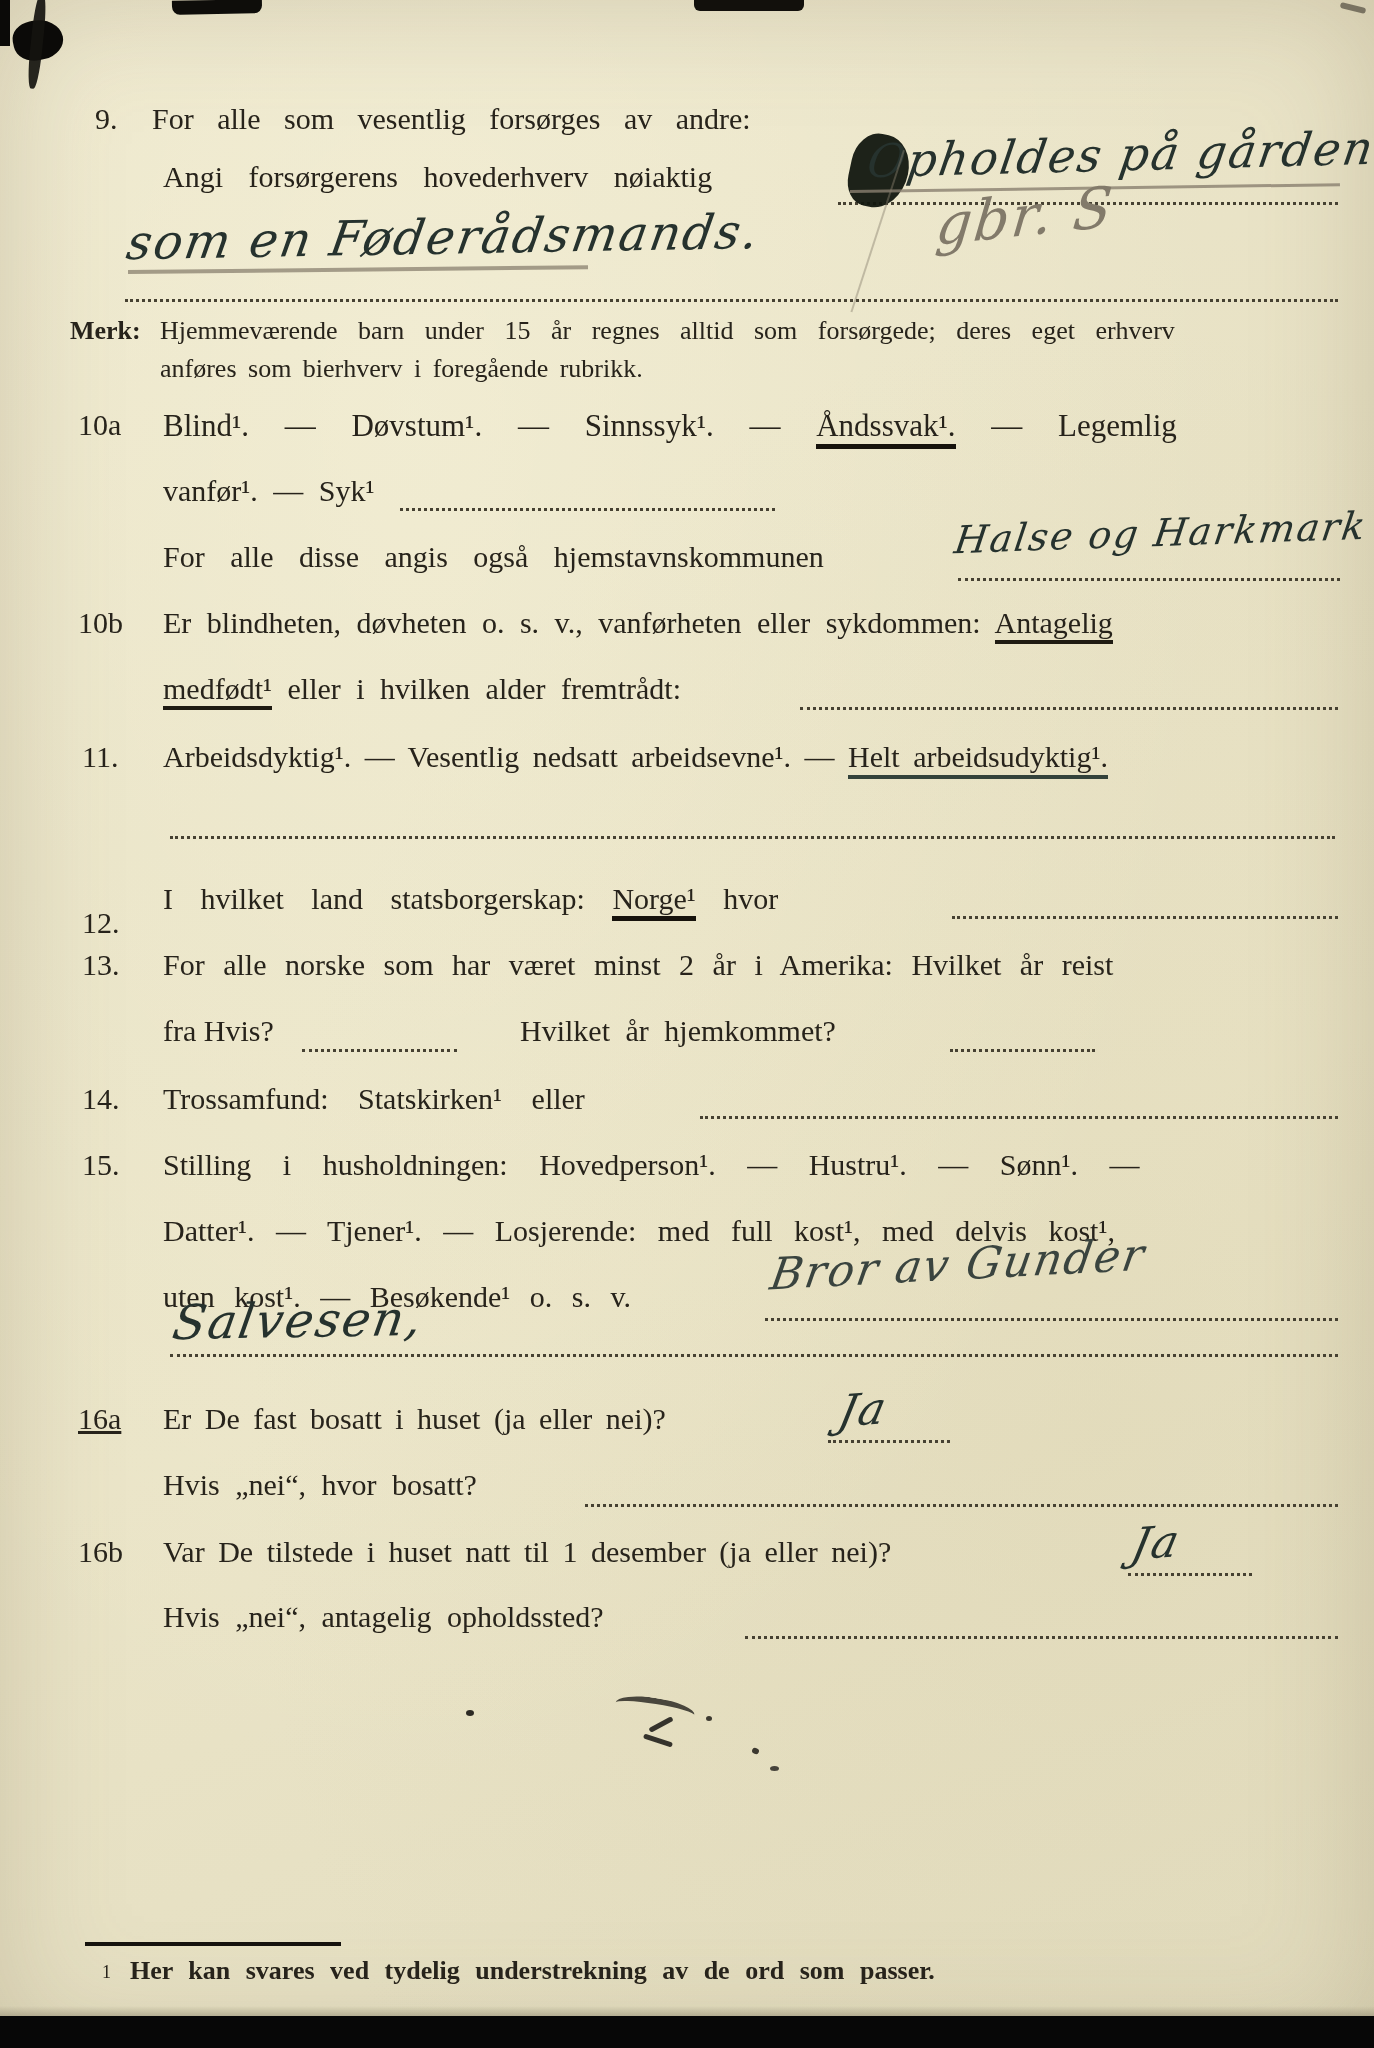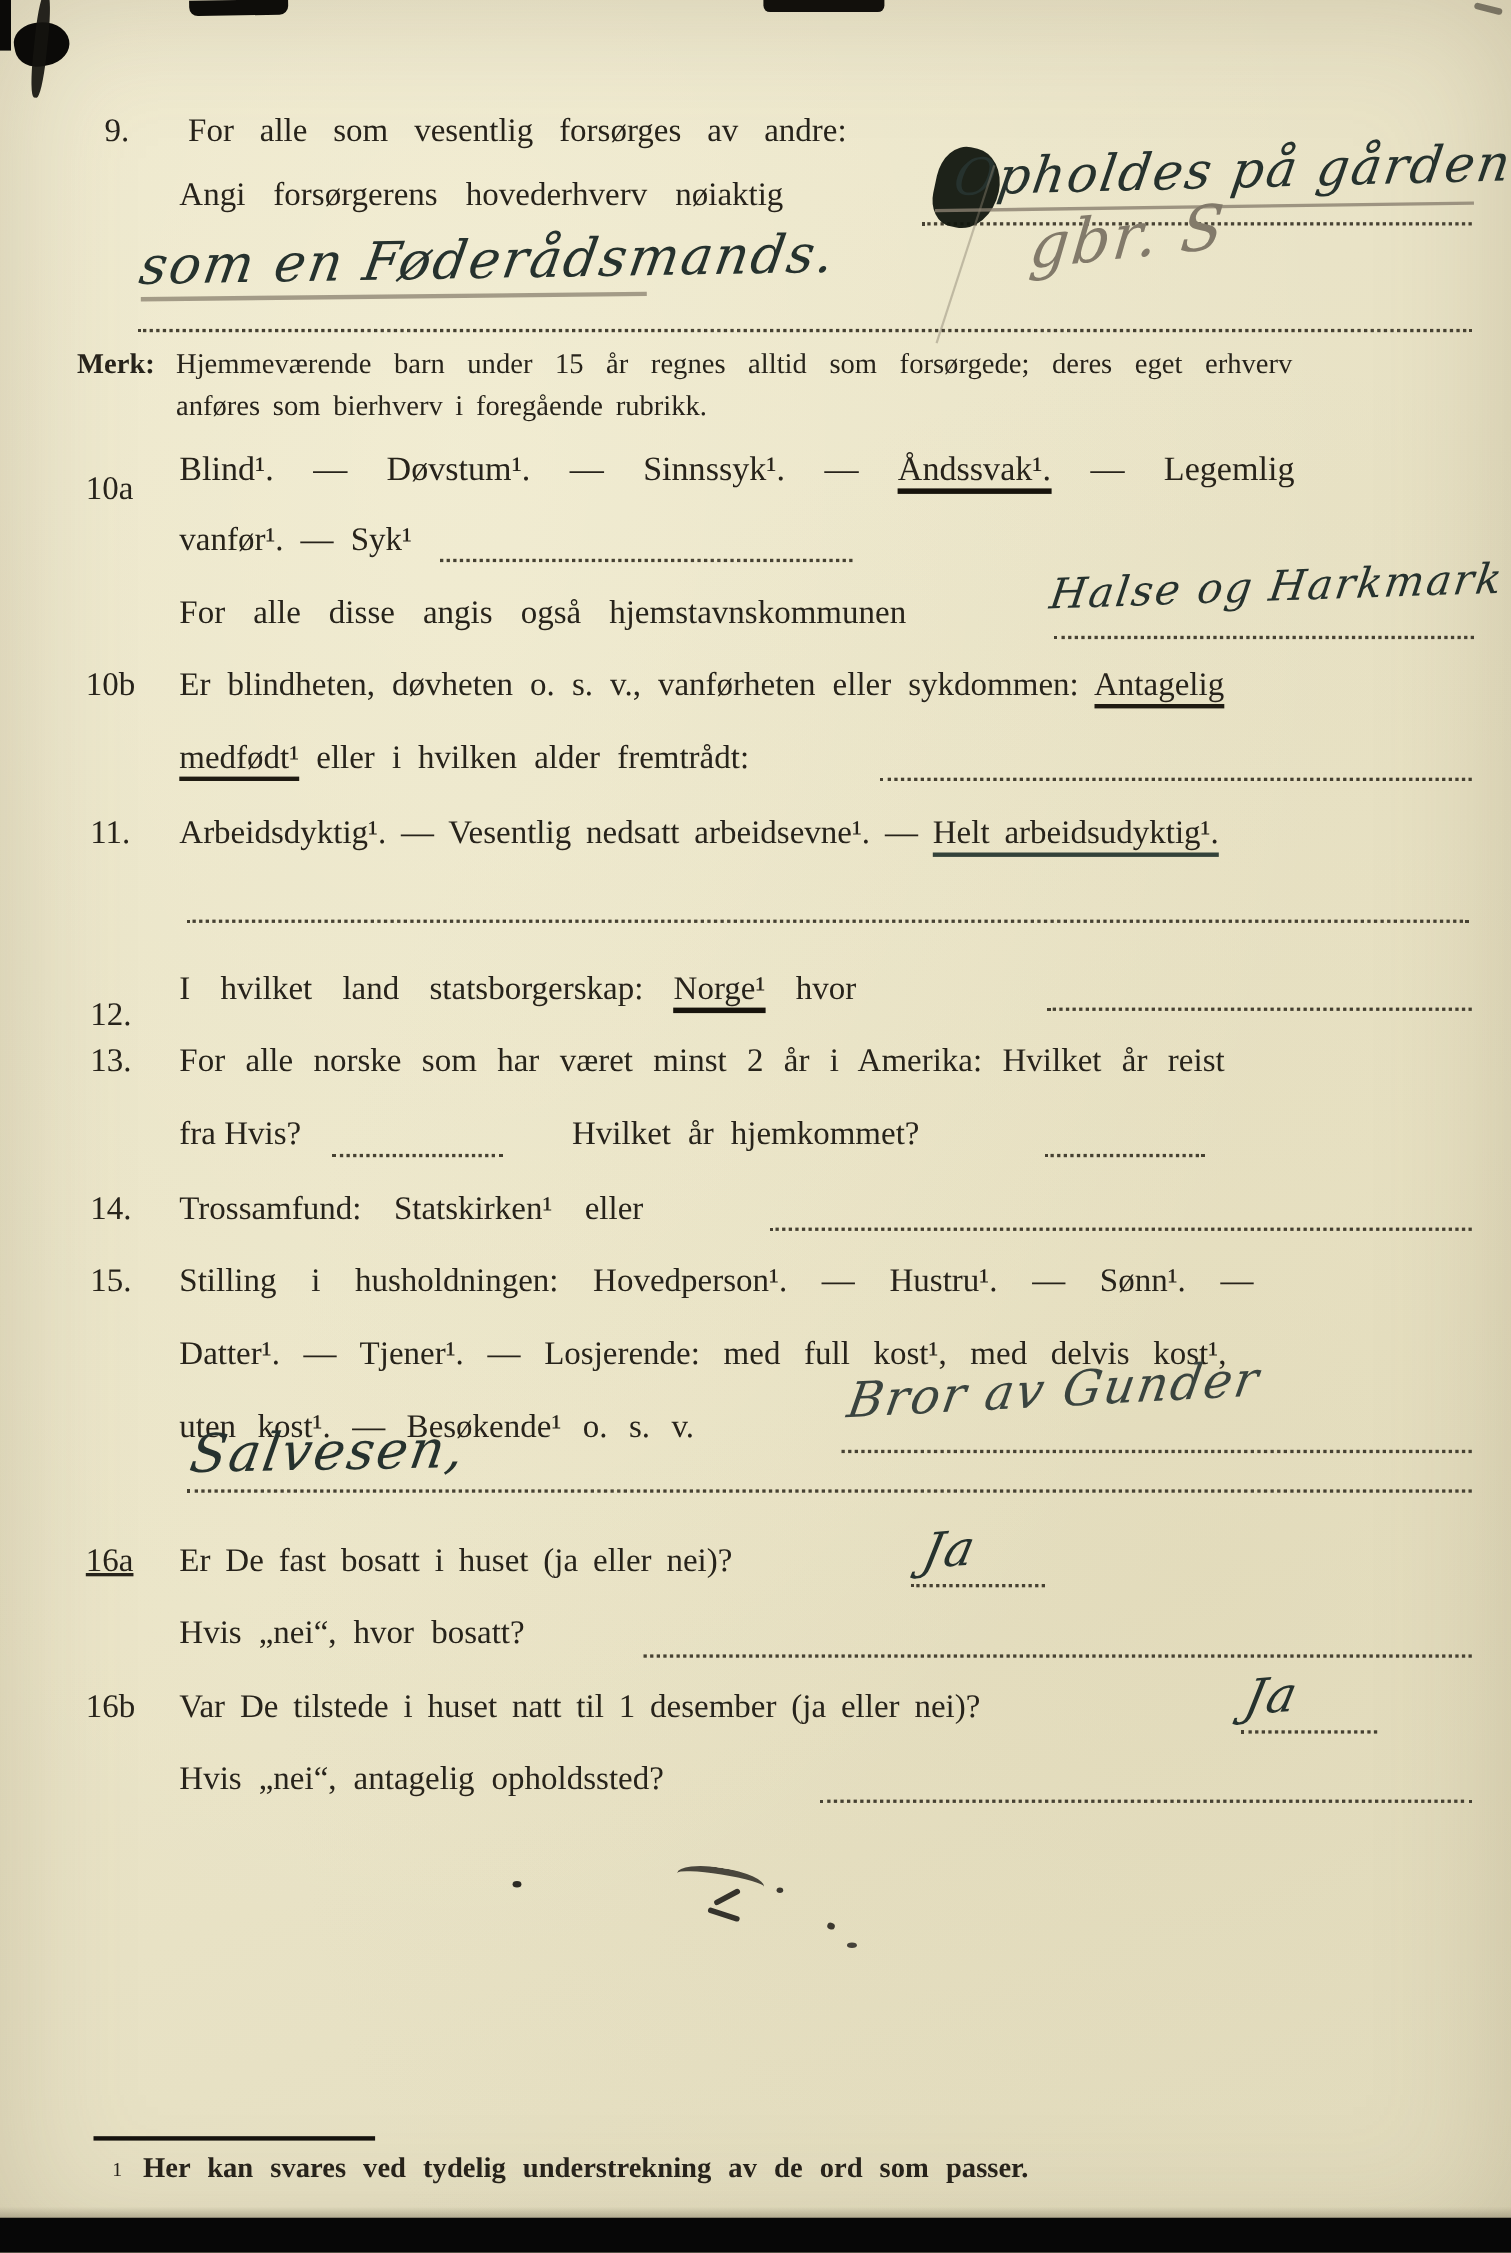--- a/index.html
+++ b/index.html
@@ -34,40 +34,40 @@
 <div class="page">
 
   <div class="art" style="left:0;top:0;width:10px;height:46px;background:#0b0a08;"></div>
   <div class="art" style="left:13px;top:20px;width:50px;height:40px;background:#0b0a08;border-radius:45% 60% 50% 50%;transform:rotate(-12deg);"></div>
   <div class="art" style="left:31px;top:-6px;width:12px;height:95px;background:#15130f;border-radius:40%;transform:rotate(6deg);opacity:.92;"></div>
   <div class="art" style="left:172px;top:0;width:90px;height:14px;background:#0e0d0a;border-radius:0 0 8px 8px;transform:rotate(-1deg);"></div>
   <div class="art" style="left:694px;top:0;width:110px;height:11px;background:#12100c;border-radius:0 0 6px 6px;"></div>
   <div class="art" style="left:1340px;top:5px;width:26px;height:6px;background:#3a362c;transform:rotate(14deg);opacity:.6;border-radius:3px;"></div>
 
   <span class="pt" style="left:95px;top:102px;">9.</span>
-  <span class="pt" style="left:171px;top:102px;word-spacing:16px;">For alle som vesentlig forsørges av andre:</span>
+  <span class="pt" style="left:152px;top:102px;word-spacing:16px;">For alle som vesentlig forsørges av andre:</span>
 
   <span class="pt" style="left:163px;top:160px;word-spacing:18px;">Angi forsørgerens hovederhverv nøiaktig</span>
   <div class="dots" style="left:838px;top:202px;width:500px;"></div>
 
   <div class="art" style="left:850px;top:134px;width:58px;height:74px;background:#12170f;border-radius:48% 52% 60% 40%;transform:rotate(12deg);opacity:.95;"></div>
   <span class="hw" style="left:872px;top:134px;font-size:46px;transform:rotate(-1.5deg) skewX(-10deg);">Opholdes på gården</span>
   <div class="strike" style="left:850px;top:190px;width:490px;height:3px;transform:rotate(-0.8deg);opacity:.8;"></div>
   <div class="strike" style="left:903px;top:150px;width:2px;height:170px;transform:rotate(18deg);opacity:.45;"></div>
 
   <span class="hw" style="left:132px;top:214px;font-size:48px;transform:rotate(-1deg) skewX(-10deg);">som en Føderådsmands.</span>
   <div class="strike" style="left:128px;top:270px;width:460px;height:4px;transform:rotate(-0.6deg);opacity:.75;"></div>
   <span class="hw pencil" style="left:940px;top:192px;font-size:56px;transform:rotate(-6deg) skewX(-12deg);">gbr. S</span>
   <div class="dots" style="left:125px;top:299px;width:1213px;"></div>
 
   <span class="pt small bold" style="left:70px;top:316px;">Merk:</span>
   <span class="pt small" style="left:160px;top:316px;word-spacing:14px;">Hjemmeværende barn under 15 år regnes alltid som forsørgede; deres eget erhverv</span>
   <span class="pt small" style="left:160px;top:354px;word-spacing:5px;">anføres som bierhverv i foregående rubrikk.</span>
 
-  <span class="pt" style="left:78px;top:428px;">10a</span>
+  <span class="pt" style="left:78px;top:408px;">10a</span>
   <span class="pt" style="left:163px;top:408px;word-spacing:28px;font-size:31px;"><span>Blind¹. — Døvstum¹. — Sinnssyk¹. — </span><span class="ul1">Åndssvak¹.</span><span> — Legemlig</span></span>
 
   <span class="pt" style="left:163px;top:474px;word-spacing:8px;">vanfør¹. — Syk¹</span>
   <div class="dots" style="left:400px;top:508px;width:375px;"></div>
 
   <span class="pt" style="left:163px;top:540px;word-spacing:18px;">For alle disse angis også hjemstavnskommunen</span>
   <div class="dots" style="left:958px;top:578px;width:382px;"></div>
   <span class="hw" style="left:958px;top:518px;font-size:38px;transform:rotate(-2deg) skewX(-10deg);">Halse og Harkmark</span>
 
   <span class="pt" style="left:78px;top:606px;">10b</span>

